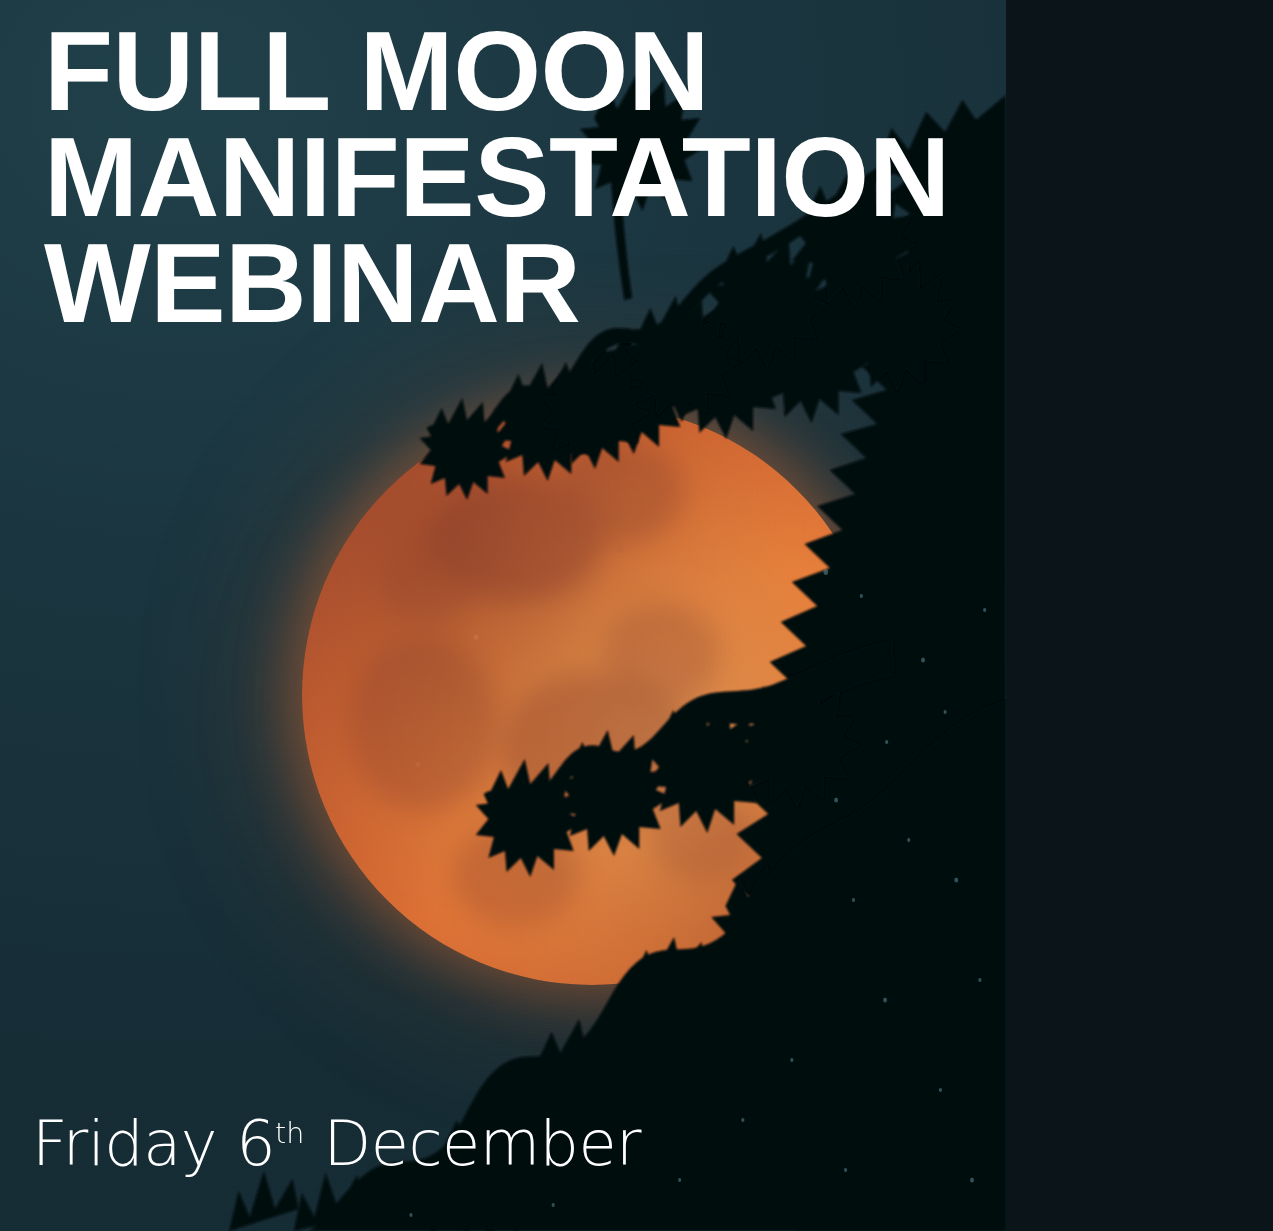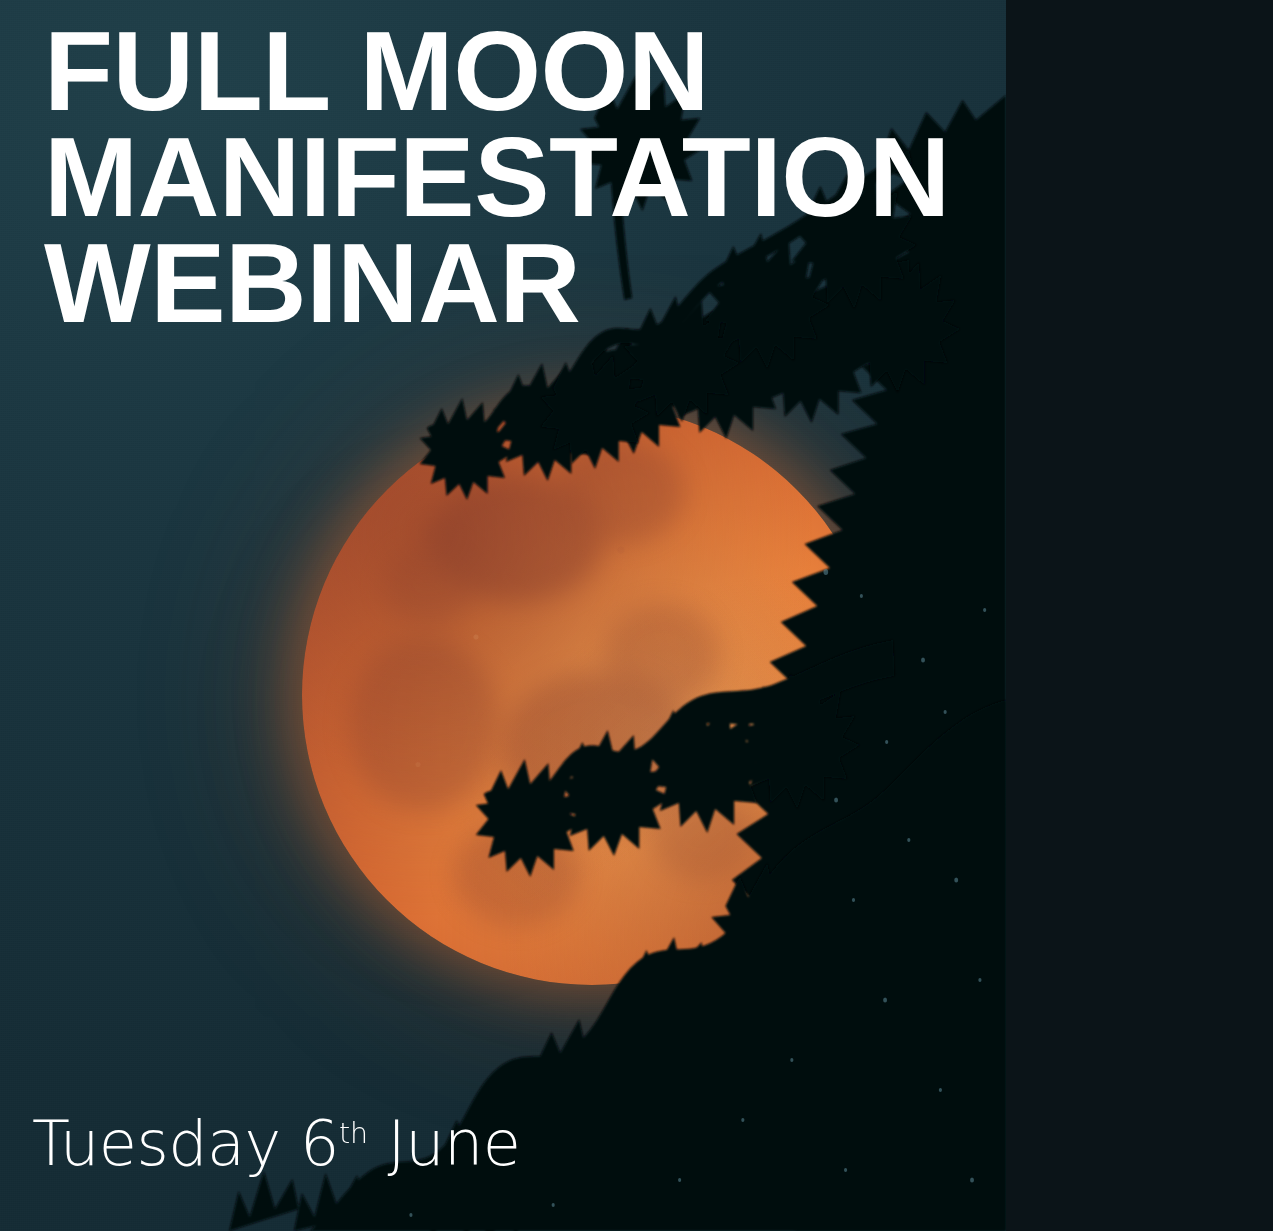--- a/index.html
+++ b/index.html
@@ -358,16 +358,16 @@
           <circle cx="520" cy="1215" r="2"></circle>
       </g>
     </svg>
   </div>
 
   <h1 class="headline">FULL MOON
 MANIFESTATION
 WEBINAR</h1>
 
   <div class="datetime">
-    <span class="line"><span>Tuesday </span><span>6</span><sup>th</sup><span> June</span></span>
+    <span class="line"><span>Friday </span><span>6</span><sup>th</sup><span> December</span></span>
   </div>
 
 </div>
 
 </body></html>

